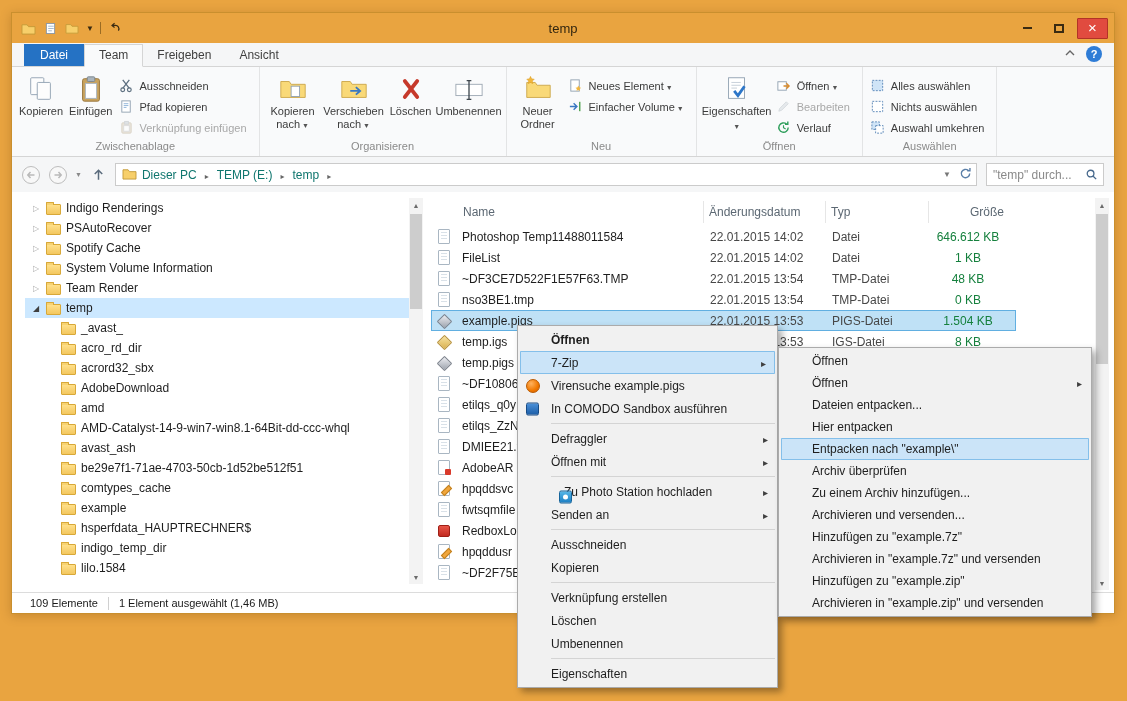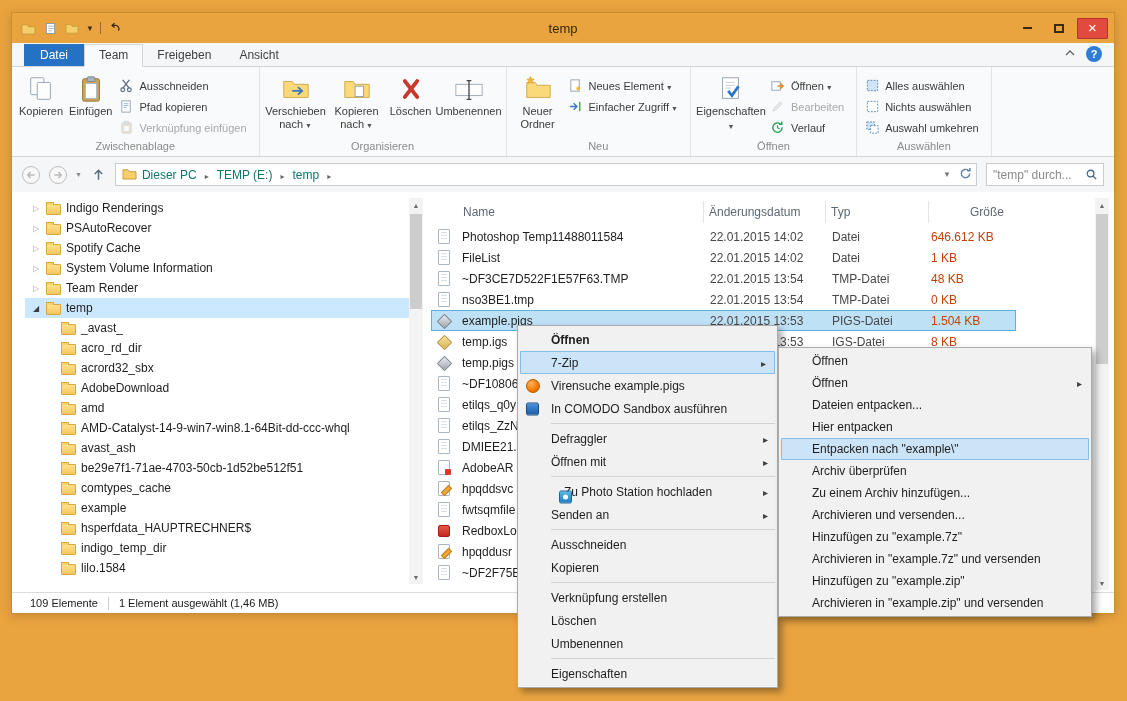--- a/index.html
+++ b/index.html
@@ -101,21 +101,21 @@
   .hdr { height:34px; display:grid; grid-template-columns:270px 122px 103px 80px; align-items:end; padding:0 0 7px 4px; color:#5C6873; }
   .hcell { padding-left:4px; position:relative; }
   .hcell.hname { padding-left:28px; }
   .hcell.hsize { text-align:right; padding-right:6px; }
   .hcell + .hcell::before { content:""; position:absolute; left:-2px; top:-4px; height:22px; width:1px; background:#E6E6E6; }
   .frow { display:grid; grid-template-columns:26px 244px 122px 103px 80px; width:585px; height:21px; align-items:center; padding-left:4px; border:1px solid transparent; }
   .frow.selected { background:#BFE1F6; border-color:#61AFE1; }
   .fic { display:flex; align-items:center; justify-content:flex-start; }
   .fname { color:#1E1E1E; white-space:nowrap; overflow:hidden; }
   .fdate, .ftype { color:#474747; padding-left:4px; white-space:nowrap; }
-  .fsize { color:#c2410c; text-align:left; padding-right:6px; white-space:nowrap; }
+  .fsize { color:#15803d; text-align:center; padding-right:6px; white-space:nowrap; }
 
   
   .ficon { display:inline-block; position:relative; }
   .file-icon { width:12px; height:15px; background:#FFF; border:1px solid #A9B6C2; border-radius:1px; margin-left:2px; }
   .file-icon::before { content:""; position:absolute; top:2px; left:2px; right:2px; height:1px; background:#D9E1E8; box-shadow:0 3px 0 #D9E1E8, 0 6px 0 #D9E1E8; }
   .pigs-icon, .igs-icon { width:11px; height:11px; transform:rotate(45deg); margin:2px 0 0 3px; border-radius:1px; }
   .pigs-icon { background:linear-gradient(135deg,#ECEDF1,#9DA3AD); border:1px solid #7D838D; }
   .igs-icon { background:linear-gradient(135deg,#F7E3A1,#D9B04E); border:1px solid #B8923B; }
   .log-icon { width:12px; height:15px; background:#FFF; border:1px solid #A9B6C2; border-radius:1px; margin-left:2px; }
   .log-icon::after { content:""; position:absolute; width:9px; height:3px; background:#F0A63C; border:1px solid #C07F1F; transform:rotate(-45deg); right:-3px; bottom:2px; }
@@ -258,37 +258,37 @@
             </span>
             <span>Verknüpfung einfügen</span>
           </div>
         </div>
       </div>
       <div class="rlbl">Zwischenablage</div>
     </div>
 
     <div class="rgroup">
       <div class="rbody">
+        <div class="lg" style="width:58px">
+          <span class="ric">
+            <svg width="30" height="30" viewBox="0 0 32 32">
+                <path d="M3 8 h9 l2 3 h15 v14 h-26 z" fill="#F9D978" stroke="#CDA94E"></path>
+                <rect x="14" y="13" width="9" height="11" fill="#FFF" stroke="#93A3B3"></rect>
+              </svg>
+          </span>
+          <span class="rtxt dd">Kopieren nach</span>
+        </div>
         <div class="lg" style="width:64px">
           <span class="ric">
             <svg width="30" height="30" viewBox="0 0 32 32">
                 <path d="M3 8 h9 l2 3 h15 v14 h-26 z" fill="#F9D978" stroke="#CDA94E"></path>
                 <path d="M12 18 h9 M18 14 l4.5 4 -4.5 4" stroke="#3A78C2" stroke-width="2" fill="none"></path>
               </svg>
           </span>
           <span class="rtxt dd">Verschieben nach</span>
-        </div>
-        <div class="lg" style="width:58px">
-          <span class="ric">
-            <svg width="30" height="30" viewBox="0 0 32 32">
-                <path d="M3 8 h9 l2 3 h15 v14 h-26 z" fill="#F9D978" stroke="#CDA94E"></path>
-                <rect x="14" y="13" width="9" height="11" fill="#FFF" stroke="#93A3B3"></rect>
-              </svg>
-          </span>
-          <span class="rtxt dd">Kopieren nach</span>
         </div>
         <div class="lg" style="width:50px">
           <span class="ric">
             <svg width="28" height="28" viewBox="0 0 32 32">
                 <path d="M9 7 L23 25 M23 7 L9 25" stroke="#C6392B" stroke-width="4.5" stroke-linecap="round"></path>
               </svg>
           </span>
           <span class="rtxt">Löschen</span>
         </div>
         <div class="lg" style="width:66px">
@@ -325,21 +325,21 @@
             </span>
             <span class="dd">Neues Element</span>
           </div>
           <div class="sm">
             <span class="sic">
               <svg width="15" height="15" viewBox="0 0 16 16">
                   <path d="M2 8 h7 M6 4.5 l3.5 3.5 -3.5 3.5" stroke="#3A78C2" stroke-width="1.5" fill="none"></path>
                   <path d="M12.5 3 v10" stroke="#56A556" stroke-width="1.6"></path>
                 </svg>
             </span>
-            <span class="dd">Einfacher Zugriff</span>
+            <span class="dd">Einfacher Volume</span>
           </div>
         </div>
       </div>
       <div class="rlbl">Neu</div>
     </div>
 
     <div class="rgroup">
       <div class="rbody">
         <div class="lg" style="width:72px">
           <span class="ric">

